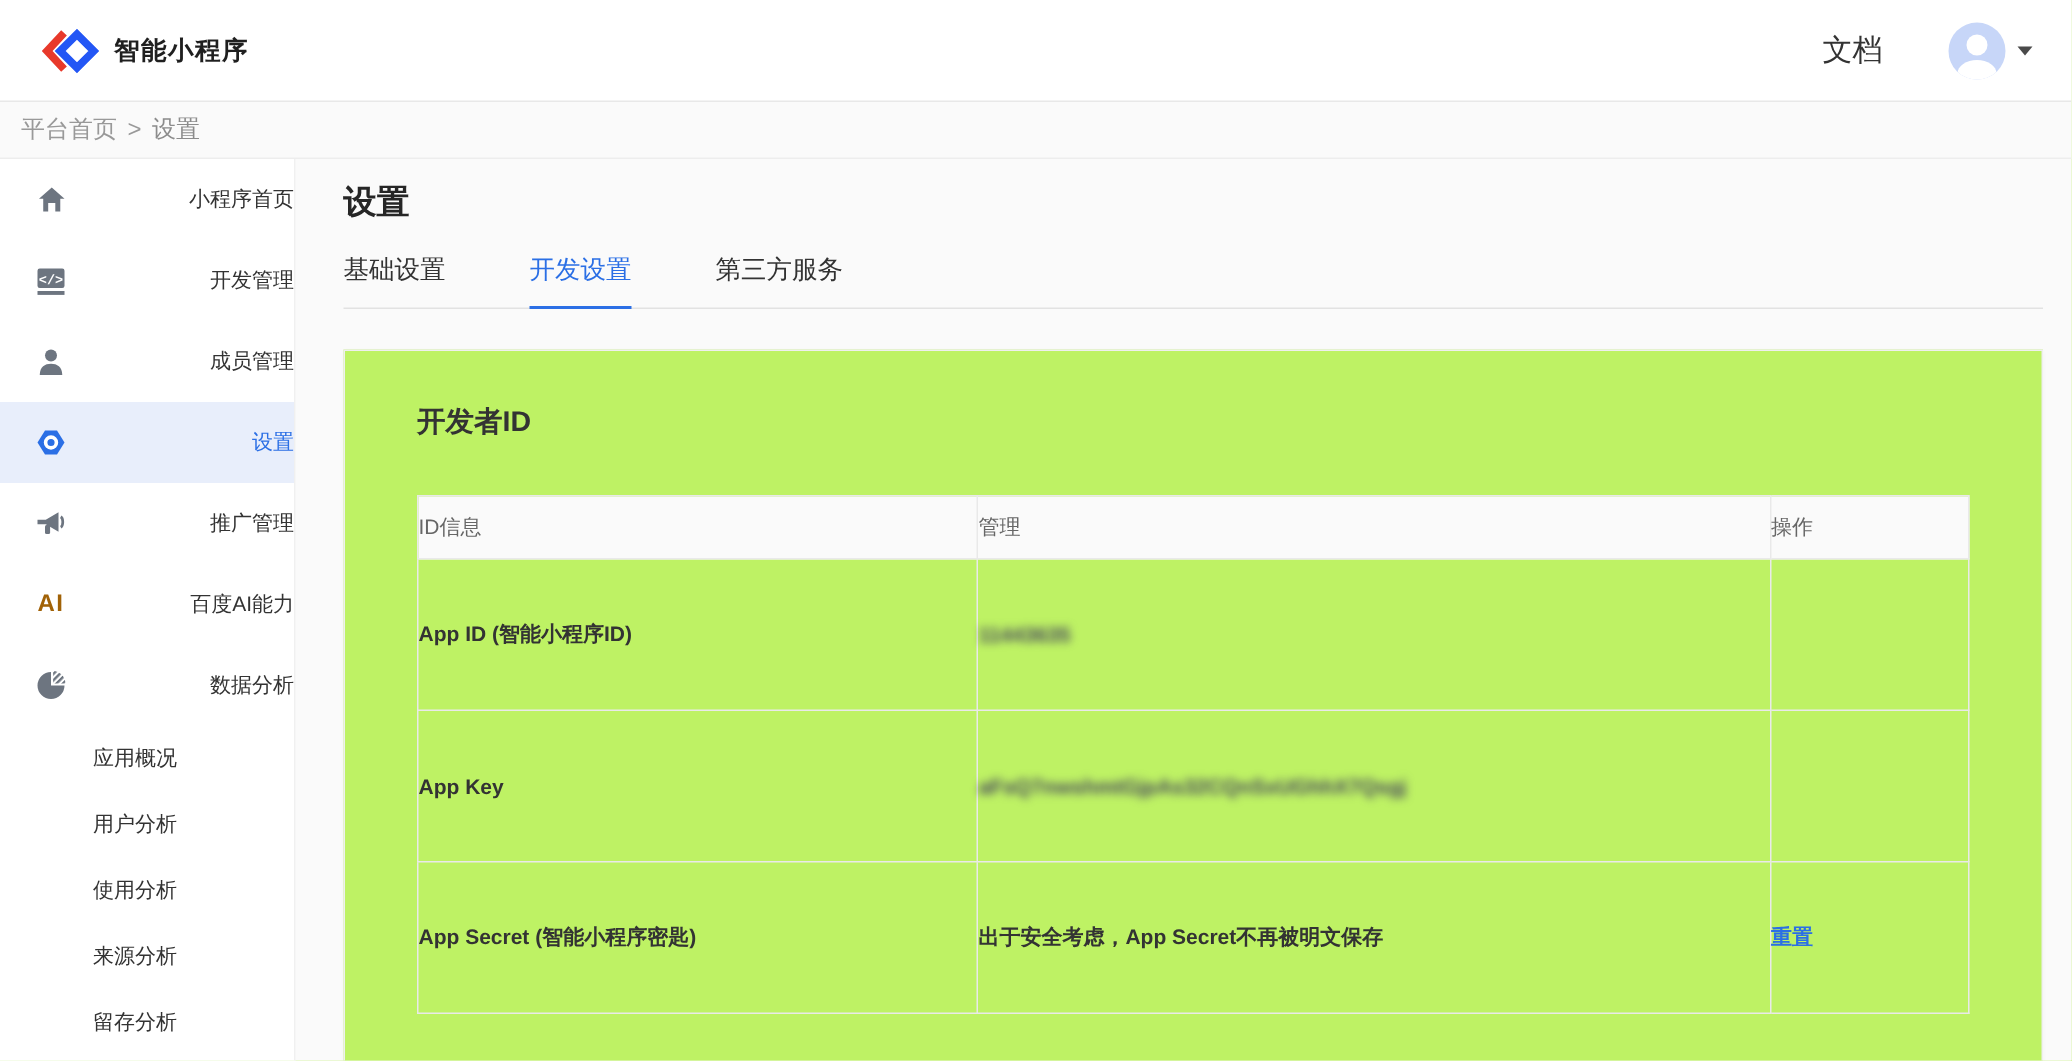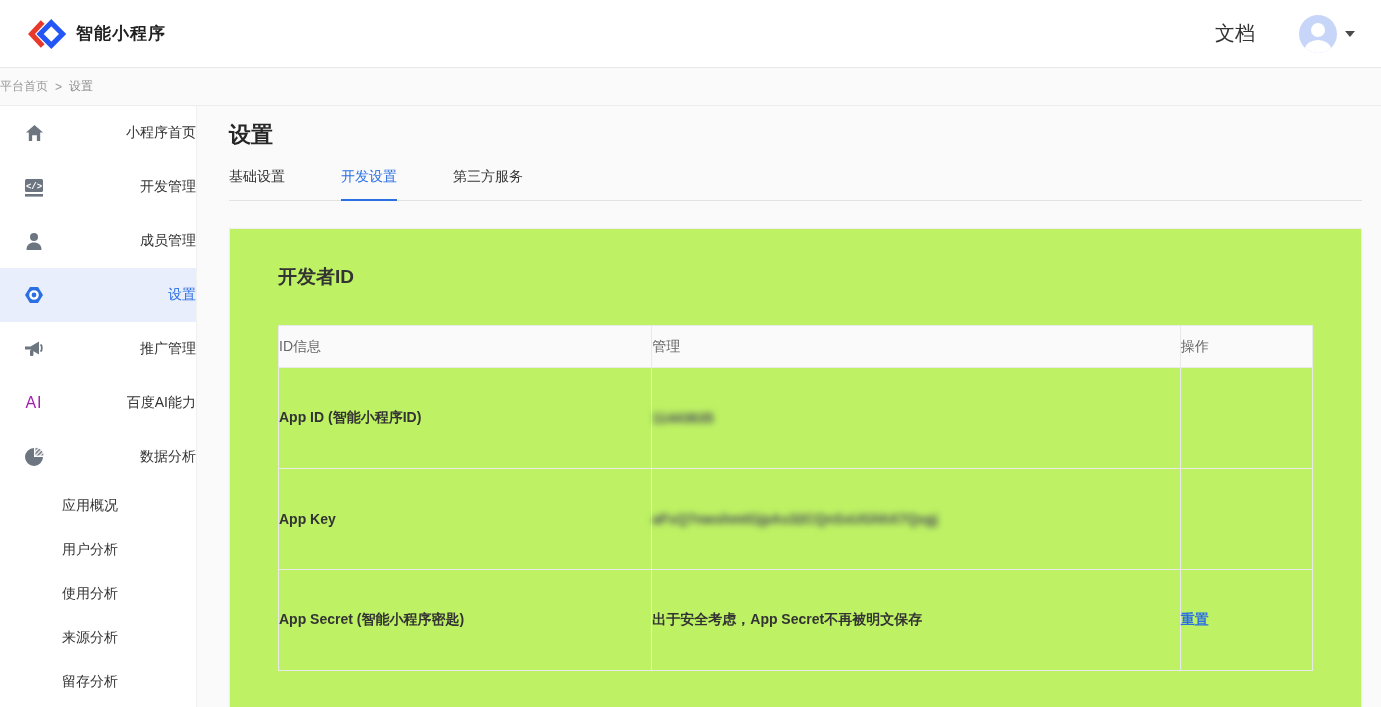--- a/index.html
+++ b/index.html
@@ -39,21 +39,22 @@
     width: 0; height: 0;
     border-left: 5px solid transparent; border-right: 5px solid transparent;
     border-top: 6px solid #4a4a4a;
   }
 
   
   .breadcrumb {
     height: 38px; background: #fafafa;
     border-bottom: 1px solid #ededed;
     display: flex; align-items: center; gap: 7px;
-    font-size: 12px; color: #999;
+    padding-left: 14px;
+    font-size: 16px; color: #999;
   }
   .breadcrumb .current { color: #8c8c8c; }
 
   
   .page-body { display: flex; height: 617px; }
 
   
   .sidebar {
     width: 197px; background: #fff; flex: none;
     border-right: 1px solid #f0f0f0;
@@ -62,37 +63,37 @@
   .side-item {
     height: 54px; display: flex; align-items: center;
     padding-left: 24px; cursor: pointer;
     font-size: 14px; color: #333; justify-content: space-between;
   }
   .side-item .icon-box {
     width: 20px; height: 20px; margin-right: 18px;
     display: flex; align-items: center; justify-content: center; flex: none;
   }
   .side-item.active { background: #e8eefb; color: #2b6fe5; }
-  .ai-glyph { font-size: 16px; color: #a21caf; letter-spacing: 1px; }
+  .ai-glyph { font-size: 16px; color: #a16207; letter-spacing: 1px; font-weight: bold; }
   .side-subitem {
     height: 44px; display: flex; align-items: center;
     padding-left: 62px; cursor: pointer;
     font-size: 14px; color: #333;
   }
 
   
   .main { flex: 1; padding: 0 19px 0 32px; overflow: hidden; }
   .page-title { margin-top: 14px; font-size: 22px; line-height: 30px; font-weight: 600; color: #262626; }
 
   .tabs {
     margin-top: 18px; display: flex;
     border-bottom: 1px solid #e2e2e2;
   }
   .tab {
-    font-size: 14px; color: #333; cursor: pointer;
+    font-size: 17px; color: #333; cursor: pointer;
     padding-bottom: 13px; margin-right: 56px;
     border-bottom: 2px solid transparent;
     margin-bottom: -1px;
   }
   .tab.active { color: #2b6fe5; border-bottom-color: #2b6fe5; font-weight: 500; }
 
   .card {
     margin-top: 27px; background: #bef264;
     border: 1px solid #efefef;
     box-shadow: 0 1px 3px rgba(0,0,0,0.03);

